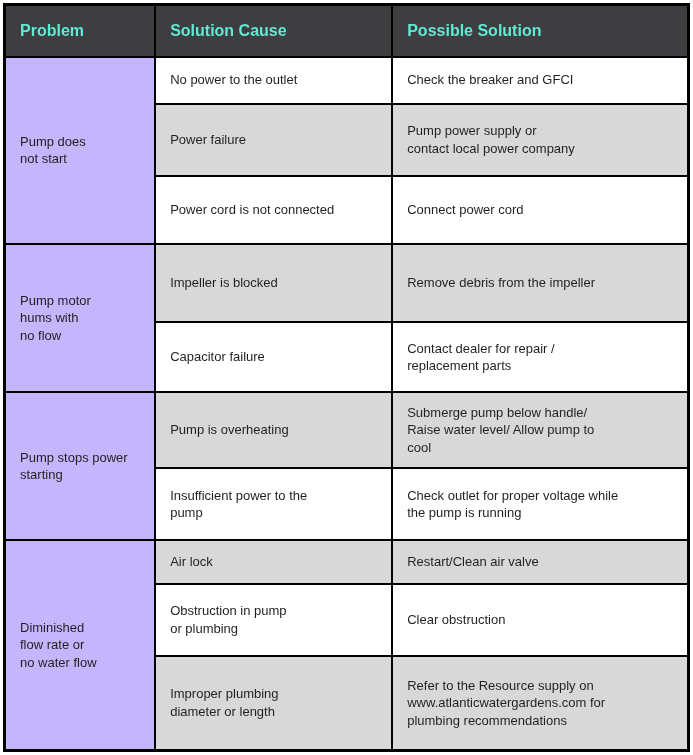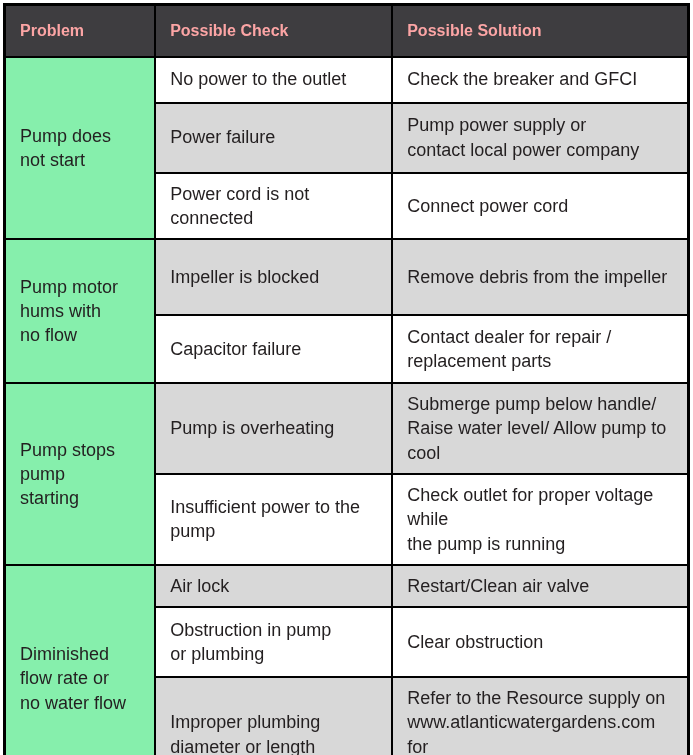--- a/index.html
+++ b/index.html
@@ -24,32 +24,32 @@
   }
   col.c-problem  { width: 150px; }
   col.c-cause    { width: 236px; }
   col.c-solution { width: 295px; }
   th, td {
     border: 2px solid #000000;
     padding: 8px 14px;
     vertical-align: middle;
     text-align: left;
     white-space: pre-line;
-    font-size: 18px;
+    font-size: 13px;
     line-height: 1.35;
     overflow: hidden;
   }
   thead th {
     background: #3e3d40;
-    color: #fca5a5;
+    color: #5eead4;
     font-weight: bold;
     font-size: 16px;
     height: 52px;
   }
-  td.problem { background: #86efac; }
+  td.problem { background: #c4b5fd; }
   td.shade   { background: #d8d8d8; }
   td.plain   { background: #ffffff; }
   tr.h46 { height: 46px; }
   tr.h70 { height: 70px; }
   tr.h66 { height: 66px; margin-left: 47px; }
   tr.h76 { height: 76px; padding-left: 16px; }
   tr.h68 { height: 68px; margin-top: 36px; }
   tr.h74 { height: 74px; }
   tr.h42 { height: 42px; }
   tr.h92 { height: 92px; }
@@ -60,21 +60,21 @@
 <div class="page">
   <table class="tbl">
     <colgroup>
       <col class="c-problem">
       <col class="c-cause">
       <col class="c-solution">
     </colgroup>
     <thead>
       <tr>
         <th>Problem</th>
-        <th>Possible Check</th>
+        <th>Solution Cause</th>
         <th>Possible Solution</th>
       </tr>
     </thead>
     <tbody>
 
       <tr class="h46">
         <td class="problem" rowspan="3">Pump does
 not start</td>
         <td class="plain">No power to the outlet</td>
         <td class="plain">Check the breaker and GFCI</td>
@@ -96,21 +96,21 @@
         <td class="shade">Impeller is blocked</td>
         <td class="shade">Remove debris from the impeller</td>
       </tr>
       <tr class="h68">
         <td class="plain">Capacitor failure</td>
         <td class="plain">Contact dealer for repair /
 replacement parts</td>
       </tr>
 
       <tr class="h74">
-        <td class="problem" rowspan="2">Pump stops pump
+        <td class="problem" rowspan="2">Pump stops power
 starting</td>
         <td class="shade">Pump is overheating</td>
         <td class="shade">Submerge pump below handle/
 Raise water level/ Allow pump to
 cool</td>
       </tr>
       <tr class="h70">
         <td class="plain">Insufficient power to the
 pump</td>
         <td class="plain">Check outlet for proper voltage while

